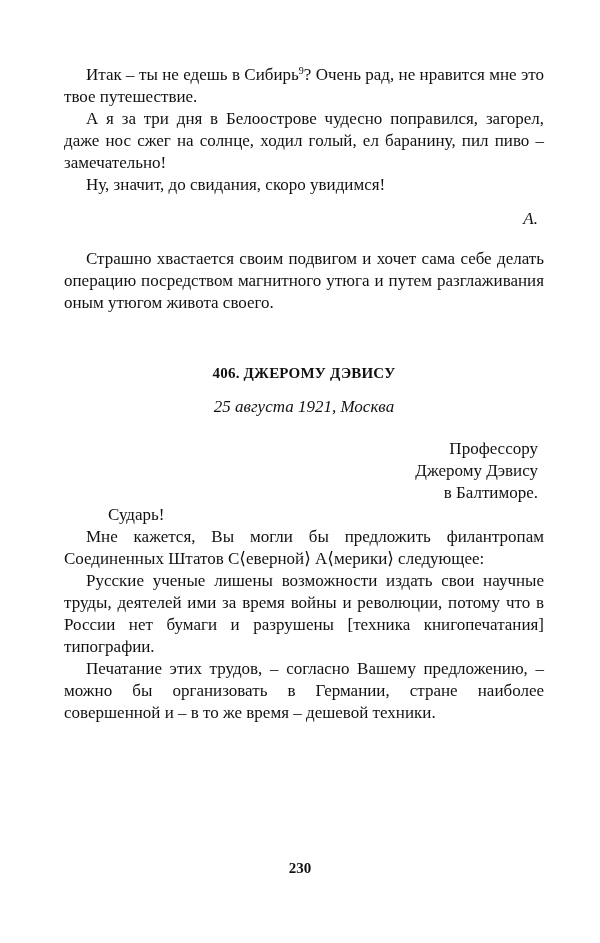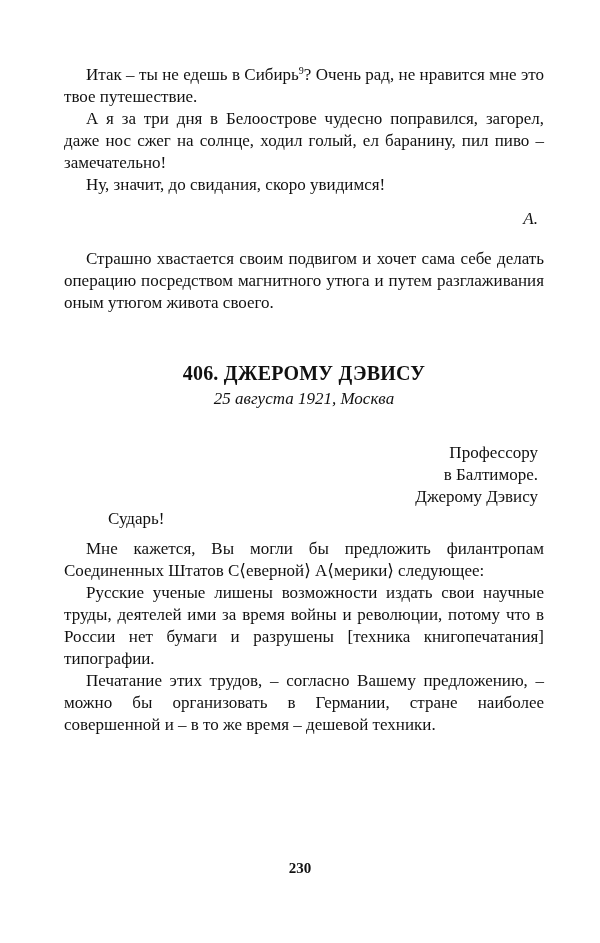--- a/index.html
+++ b/index.html
@@ -6,47 +6,47 @@
     body { width: 600px; height: 943px; position: relative; overflow: hidden; }
     .page {
       position: absolute; left: 64px; top: 64px; width: 480px;
       font-family: "Liberation Serif", serif; font-size: 17px; line-height: 22px;
       color: #111; text-align: justify;
     }
     p { margin: 0; text-indent: 22px; }
     sup { font-size: 10px; line-height: 0; vertical-align: 6px; }
     .sig { text-align: right; font-style: italic; margin-top: 12px; padding-right: 6px; }
     .gap1 { height: 18px; }
-    .heading { text-align: center; font-weight: bold; font-size: 20px; text-indent: 0; margin-top: 48px; letter-spacing: 0.2px; }
-    .date { text-align: center; font-style: italic; text-indent: 0; margin-top: 4px; }
-    .addr { text-align: right; text-indent: 0; margin-top: 32px; line-height: 22px; padding-right: 6px; }
+    .heading { text-align: center; font-weight: bold; font-size: 15px; text-indent: 0; margin-top: 48px; letter-spacing: 0.2px; }
+    .date { text-align: center; font-style: italic; text-indent: 0; margin-top: 12px; }
+    .addr { text-align: right; text-indent: 0; margin-top: 20px; line-height: 22px; padding-right: 6px; }
     .salutation { text-indent: 44px; }
-    .body-first { margin-top: 8px; }
+    .body-first { }
     .pagenum { position: absolute; left: 0; width: 600px; top: 860px; text-align: center; font-family: "Liberation Serif", serif; font-weight: bold; font-size: 15px; color: #111; }
   </style>
 </head>
 <body>
 
 <div class="page">
   <div>
     <p><span>Итак – ты не едешь в Сибирь</span><sup>9</sup><span>? Очень рад, не нравится мне это твое путешествие.</span></p>
     <p><span>А я за три дня в Белоострове чудесно поправился, загорел, даже нос сжег на солнце, ходил голый, ел баранину, пил пиво – замечательно!</span></p>
     <p><span>Ну, значит, до свидания, скоро увидимся!</span></p>
     <div class="sig">А.</div>
     <div class="gap1"></div>
     <p><span>Страшно хвастается своим подвигом и хочет сама себе делать операцию посредством магнитного утюга и путем разглаживания оным утюгом живота своего.</span></p>
   </div>
 
   <div>
     <p class="heading">406. ДЖЕРОМУ ДЭВИСУ</p>
     <p class="date">25 августа 1921, Москва</p>
     <div class="addr">
       <div>Профессору</div>
+      <div>Джерому Дэвису</div>
       <div>в Балтиморе.</div>
-      <div>Джерому Дэвису</div>
     </div>
     <p class="salutation">Сударь!</p>
     <p class="body-first"><span>Мне кажется, Вы могли бы предложить филантропам Соединенных Штатов С⟨еверной⟩ А⟨мерики⟩ следующее:</span></p>
     <p><span>Русские ученые лишены возможности издать свои научные труды, деятелей ими за время войны и революции, потому что в России нет бумаги и разрушены [техника книгопечатания] типографии.</span></p>
     <p><span>Печатание этих трудов, – согласно Вашему предложению, – можно бы организовать в Германии, стране наиболее совершенной и – в то же время – дешевой техники.</span></p>
 
   </div>
 </div>
 
 <div class="pagenum">230</div>

